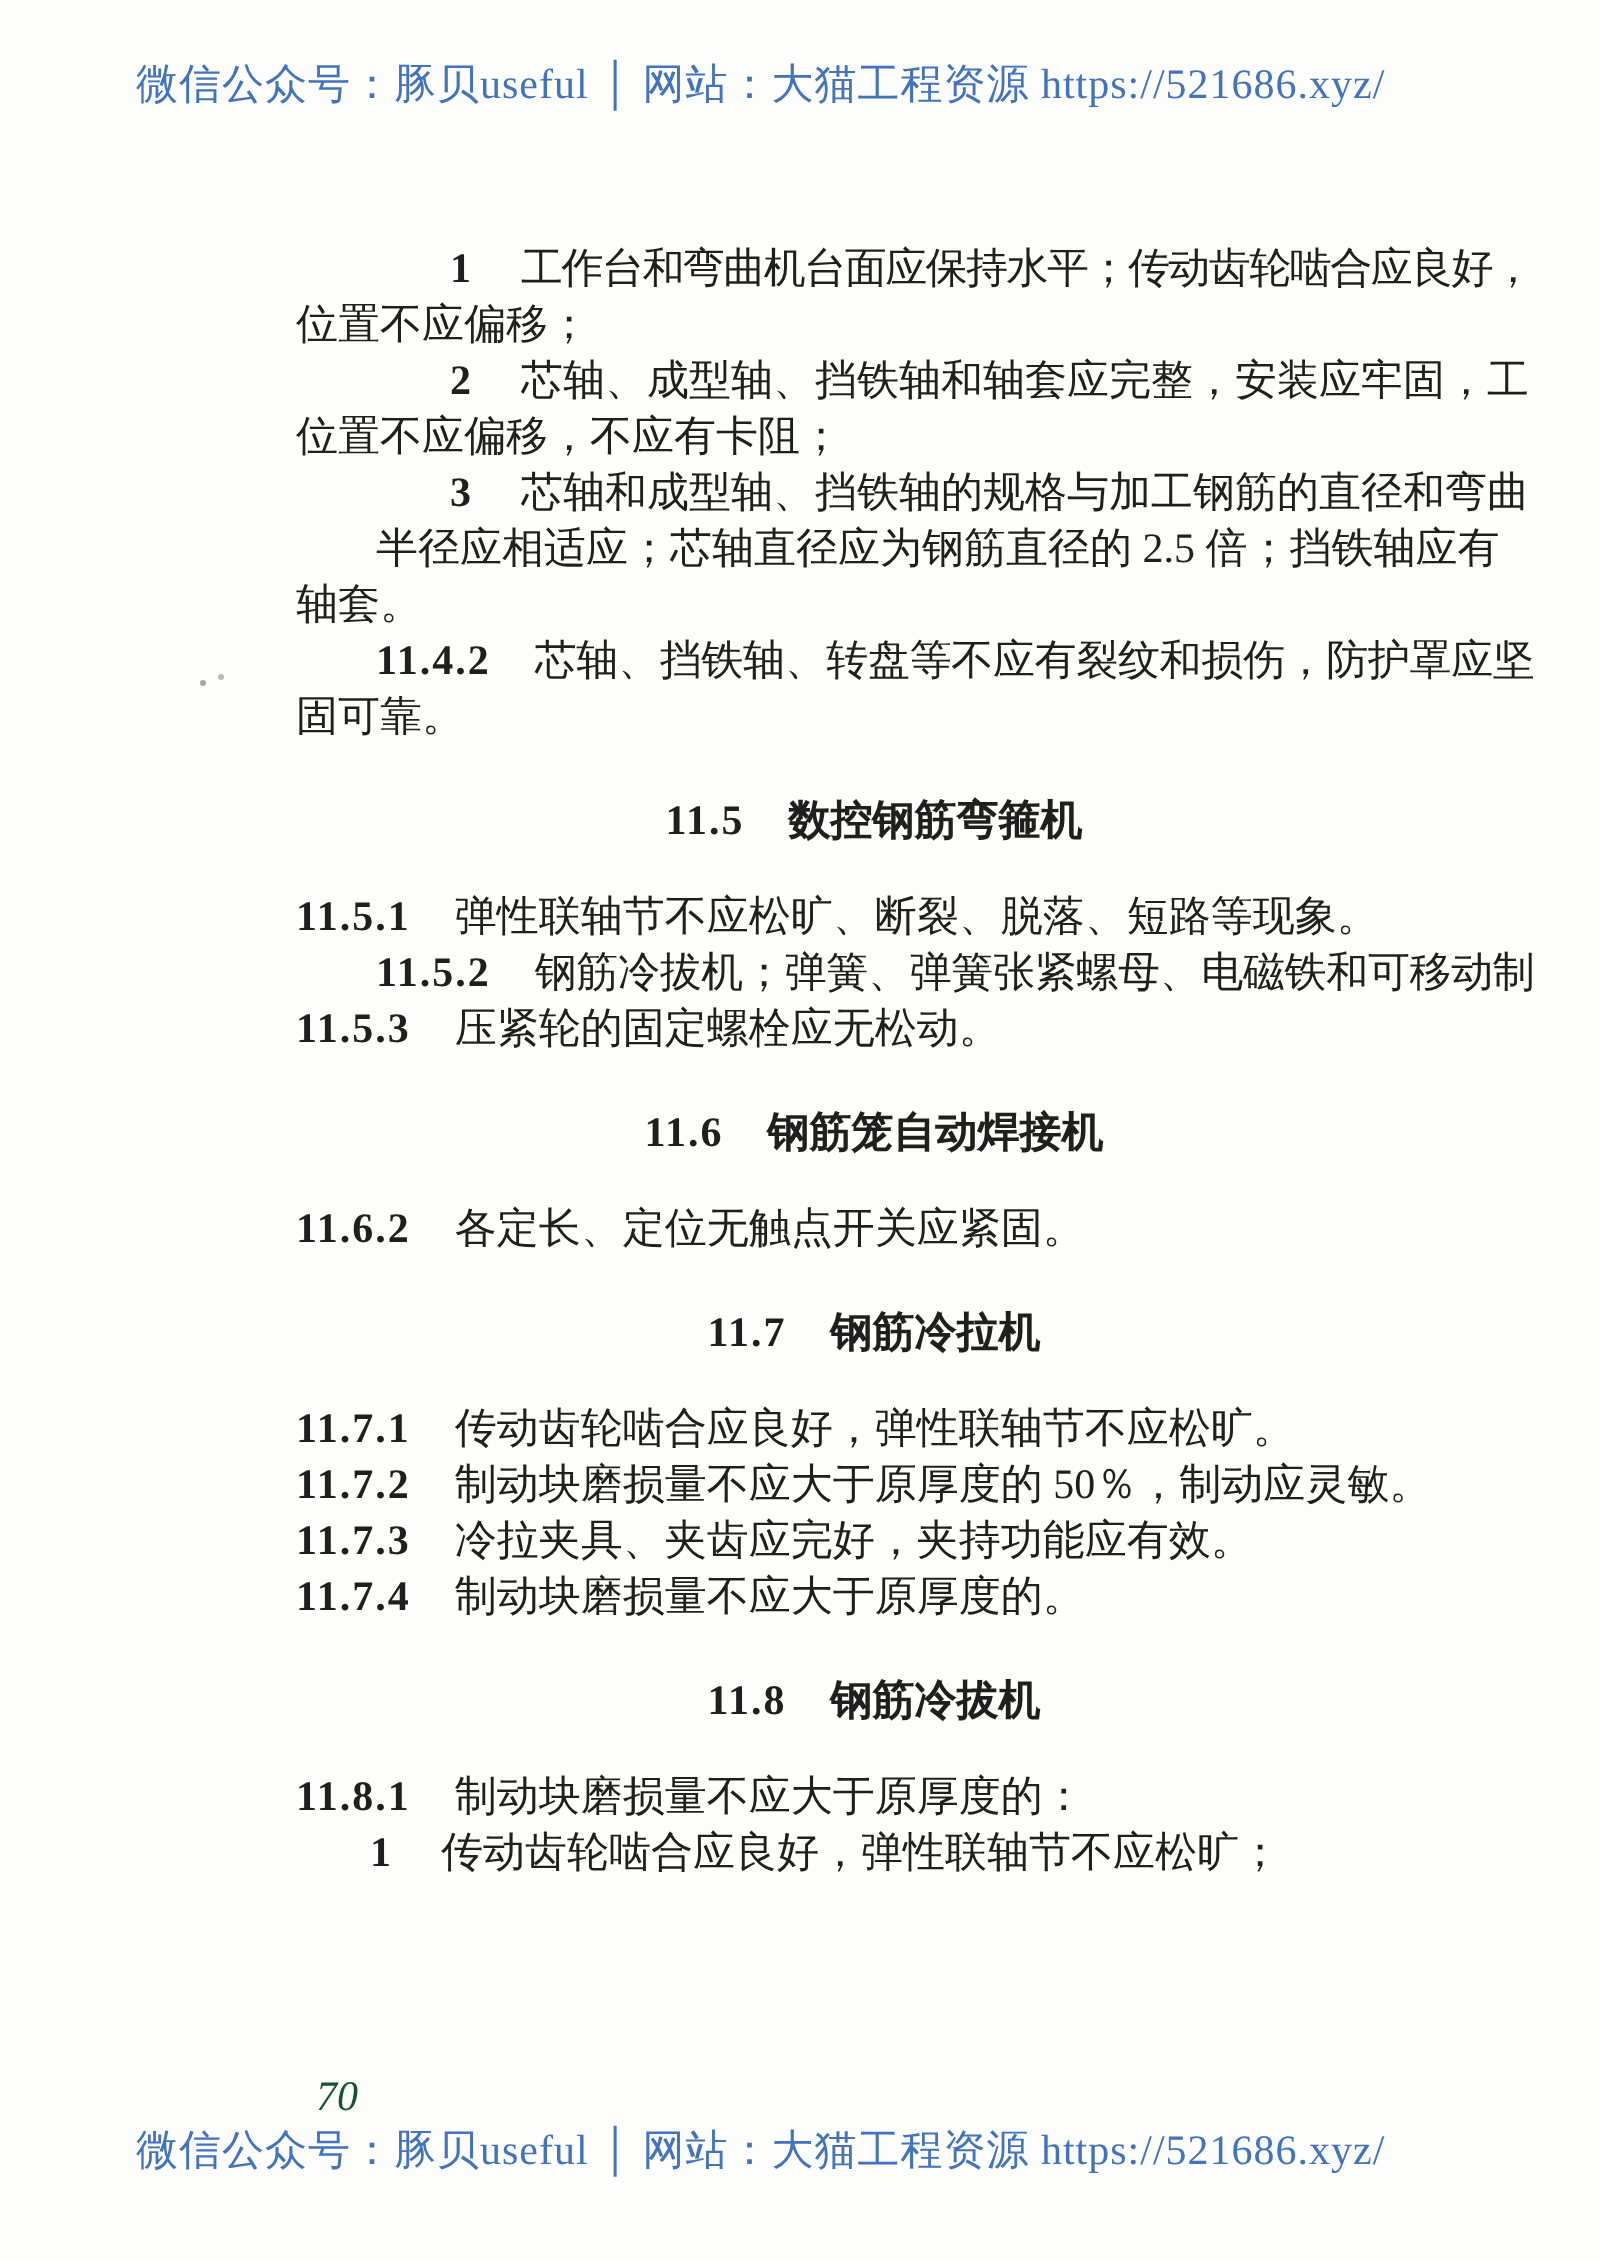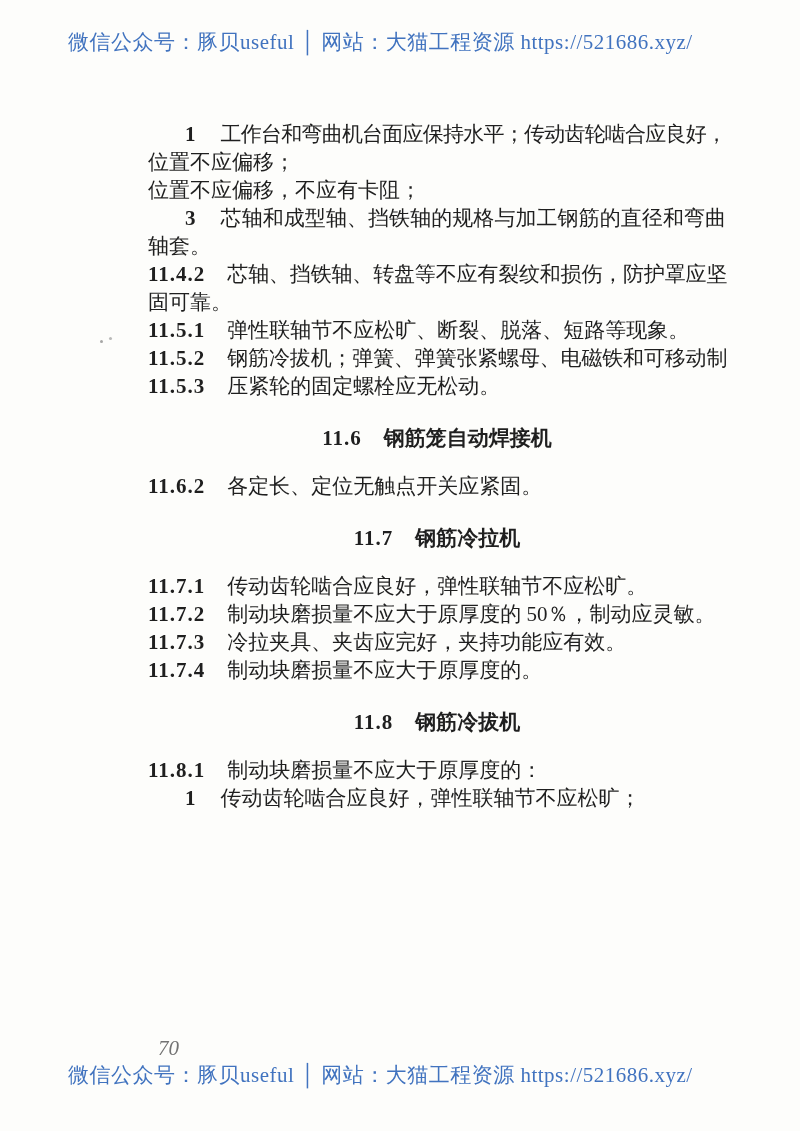--- a/index.html
+++ b/index.html
@@ -23,37 +23,37 @@
   #content{
     position:absolute;left:148px;top:120px;width:578px;
     font-size:21px;line-height:28px;
   }
   .block{margin:0;}
   .line{
     text-align:justify;
     white-space:nowrap;
     overflow:visible;
   }
-  .line.just{text-align-last:justify;}
+  .line.just{text-align-last:justify;margin-left:40px;}
   .line.subfirst{text-indent:37px;}
   .num{font-weight:bold;letter-spacing:1px;}
   .gap{display:inline-block;}
   .g22{width:22px;}
   .g24{width:24px;}
   .heading{
     text-align:center;
     font-weight:bold;
     margin:24px 0 20px 0;
     line-height:28px;
   }
   .heading .num{letter-spacing:1px;}
   #page-number{
     position:absolute;left:158px;top:1034px;
     font-style:italic;font-size:21px;line-height:28px;
-    color:#737373;
+    color:#14532d;
     font-family:Liberation Serif, serif;
   }
   #speckle{
     position:absolute;left:100px;top:340px;
     width:3px;height:3px;border-radius:50%;
     background:rgba(60,60,60,0.45);
     box-shadow:9px -3px 0 rgba(60,60,60,0.35);
   }
 </style>
 </head>
@@ -62,30 +62,33 @@
 <div id="wm-top" class="watermark">微信公众号：豚贝useful │ 网站：大猫工程资源 https://521686.xyz/</div>
 
 <div id="speckle"></div>
 
 <div id="content">
     <div class="block sub">
       <div class="line just subfirst" style="letter-spacing: -0.77px;"><span class="num">1</span><span class="gap g24"></span><span>工作台和弯曲机台面应保持水平；传动齿轮啮合应良好，</span></div>
       <div class="line">位置不应偏移；</div>
     </div>
     <div class="block sub">
+      <div class="line just subfirst"><span class="num">2</span><span class="gap g24"></span><span>芯轴、成型轴、挡铁轴和轴套应完整，安装应牢固，工</span></div>
       <div class="line">位置不应偏移，不应有卡阻；</div>
     </div>
     <div class="block sub">
       <div class="line just subfirst"><span class="num">3</span><span class="gap g24"></span><span>芯轴和成型轴、挡铁轴的规格与加工钢筋的直径和弯曲</span></div>
+      <div class="line just">半径应相适应；芯轴直径应为钢筋直径的 2.5 倍；挡铁轴应有</div>
       <div class="line">轴套。</div>
     </div>
     <div class="block clause">
       <div class="line just" style="letter-spacing: -0.17px;"><span class="num">11.4.2</span><span class="gap g22"></span><span>芯轴、挡铁轴、转盘等不应有裂纹和损伤，防护罩应坚</span></div>
       <div class="line">固可靠。</div>
     </div>
+    <div class="heading"><span class="num">11.5</span><span class="gap g22"></span><span>数控钢筋弯箍机</span></div>
     <div class="block clause">
       <div class="line"><span class="num">11.5.1</span><span class="gap g22"></span><span>弹性联轴节不应松旷、断裂、脱落、短路等现象。</span></div>
     </div>
     <div class="block clause">
       <div class="line just" style="letter-spacing: -0.17px;"><span class="num">11.5.2</span><span class="gap g22"></span><span>钢筋冷拔机；弹簧、弹簧张紧螺母、电磁铁和可移动制</span></div>
     </div>
     <div class="block clause">
       <div class="line"><span class="num">11.5.3</span><span class="gap g22"></span><span>压紧轮的固定螺栓应无松动。</span></div>
     </div>
     <div class="heading"><span class="num">11.6</span><span class="gap g22"></span><span>钢筋笼自动焊接机</span></div>

